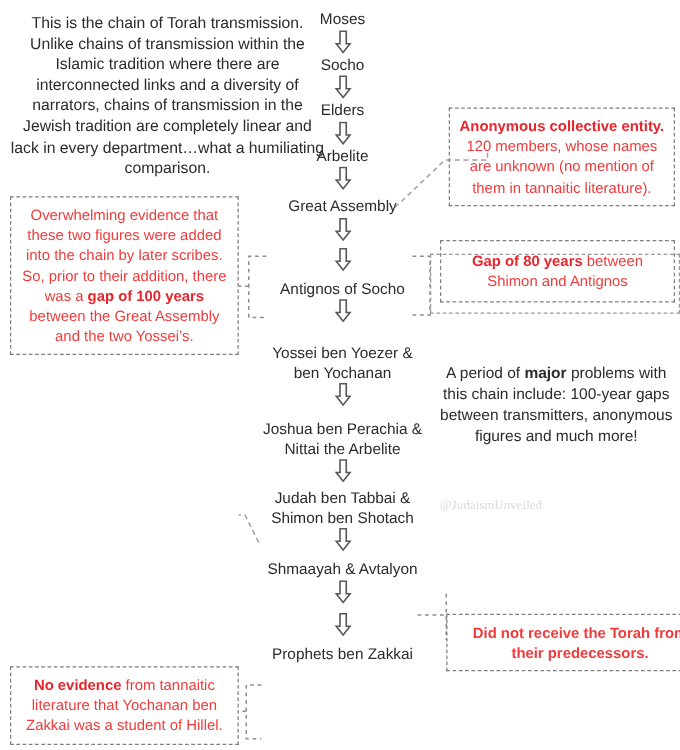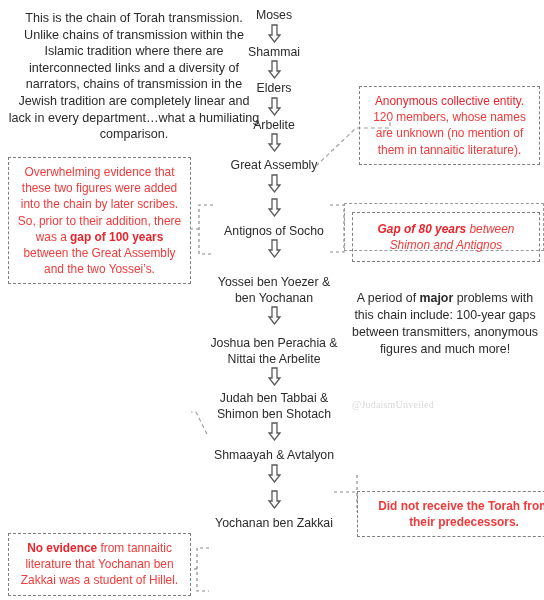--- a/index.html
+++ b/index.html
@@ -87,26 +87,26 @@
   
   .callout {
     border: 1.4px dashed #7f7f7f;
     color: #ef3b3b;
     font-size: 11.9px;
     line-height: 16.2px;
     text-align: center;
     padding: 6px 7px;
   }
   .callout b { font-weight: bold; color: #e8252c; }
-  .callout .hd { font-weight: normal; color: #e8252c; }
+  .callout .hd { font-weight: bold; color: #e8252c; }
 
   
   #callout-great-assembly { left: 359px; top: 86px; width: 181px; }
   #callout-added-figures  { left: 8px;   top: 157px; width: 183px; }
-  #callout-gap80          { left: 352px; top: 212px; width: 188px; padding: 8px 7px; font-style: italic; }
+  #callout-gap80          { left: 352px; top: 192px; width: 188px; padding: 8px 7px; }
   #callout-gap80-outer {
     left: 344px; top: 203px; width: 200px; height: 48px;
     border: 1.3px dashed #9a9a9a;
   }
   #callout-sanhedrin      { left: 8px;   top: 345px; width: 183px; }
   #callout-not-receive    { left: 357px; top: 491px; width: 214px; font-weight: bold; }
   #callout-no-evidence    { left: 8px;   top: 533px; width: 183px; }
 
   
   #connectors {
@@ -125,21 +125,21 @@
 
   <div class="chain">
 
     <div class="chain-node" style="margin-top:8px">Moses</div>
     <span class="chain-arrow">
         <svg width="15" height="19" viewBox="0 0 15 19">
           <path d="M5 1 h5 v10 h3 L7.5 18 L2 11 h3 Z" fill="#ffffff" stroke="#595959" stroke-width="1.3"></path>
         </svg>
       </span>
 
-    <div class="chain-node">Shammai</div>
+    <div class="chain-node">Socho</div>
     <span class="chain-arrow">
         <svg width="15" height="19" viewBox="0 0 15 19">
           <path d="M5 1 h5 v10 h3 L7.5 18 L2 11 h3 Z" fill="#ffffff" stroke="#595959" stroke-width="1.3"></path>
         </svg>
       </span>
 
     <div class="chain-node">Elders</div>
     <span class="chain-arrow">
         <svg width="15" height="19" viewBox="0 0 15 19">
           <path d="M5 1 h5 v10 h3 L7.5 18 L2 11 h3 Z" fill="#ffffff" stroke="#595959" stroke-width="1.3"></path>
@@ -203,21 +203,21 @@
           <path d="M5 1 h5 v10 h3 L7.5 18 L2 11 h3 Z" fill="#ffffff" stroke="#595959" stroke-width="1.3"></path>
         </svg>
       </span>
 
     <span class="chain-arrow" style="height:26px">
         <svg width="15" height="19" viewBox="0 0 15 19">
           <path d="M5 1 h5 v10 h3 L7.5 18 L2 11 h3 Z" fill="#ffffff" stroke="#595959" stroke-width="1.3"></path>
         </svg>
       </span>
 
-    <div class="chain-node">Yochanan ben Zakkai</div>
+    <div class="chain-node">Prophets ben Zakkai</div>
   </div>
 
   <svg id="connectors">
 
     <path d="M316 166 L356 128 L390 128 L390 121" fill="none" stroke="#a0a0a0" stroke-width="1.2" stroke-dasharray="4,3"></path>
 
     <path d="M213 205 L199 205 L199 254 L213 254" fill="none" stroke="#8c8c8c" stroke-width="1.2" stroke-dasharray="3,3"></path>
     <path d="M199 229 L191 229" fill="none" stroke="#8c8c8c" stroke-width="1.2" stroke-dasharray="3,3"></path>
 
     <path d="M330 205 L344 205 L344 252 L330 252" fill="none" stroke="#8c8c8c" stroke-width="1.2" stroke-dasharray="3,3"></path>

